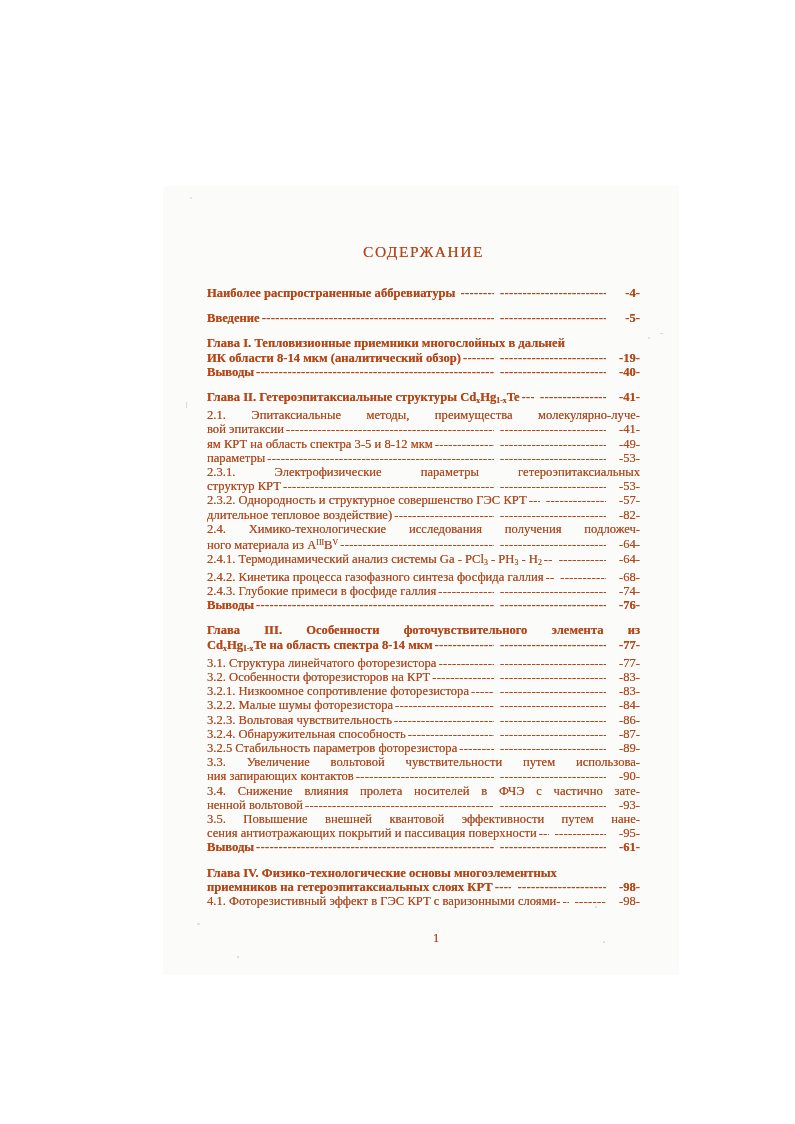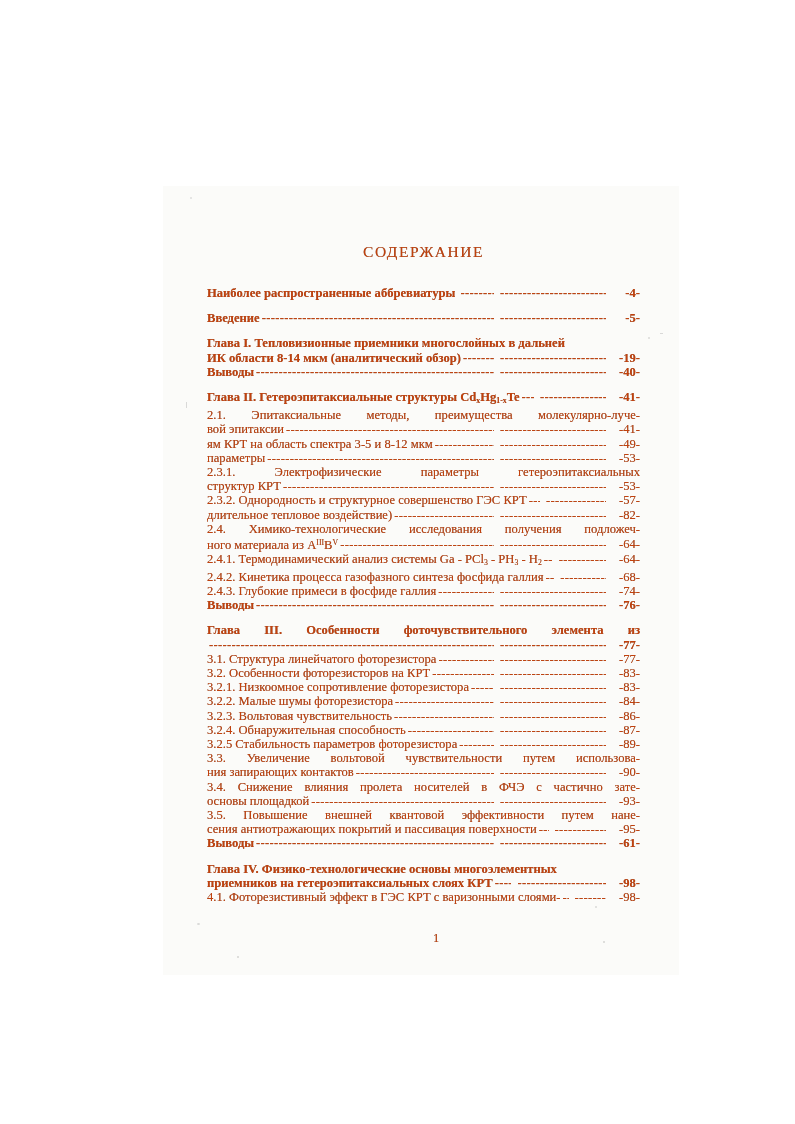--- a/index.html
+++ b/index.html
@@ -202,20 +202,21 @@
           <div class="row">
             <span class="txt">Выводы</span>
             <span class="lead l1">--------------------------------------------------------------------------------------------------------------------------------------------------------------------------------------------------------------------------------------------------------------------</span>
             <span class="lead l2">--------------------------------------------------------------------------------------------------------------------------------------------------------------------------------------------------------------------------------------------------------------------</span>
             <span class="pg">-76-</span>
           </div>
         </div>
         <div class="entry bold gap">
           <div class="preline">Глава III. Особенности фоточувствительного элемента из</div>
           <div class="row">
+            <span class="txt">Cd<sub>x</sub>Hg<sub>1-x</sub>Te на область спектра 8-14 мкм</span>
             <span class="lead l1">--------------------------------------------------------------------------------------------------------------------------------------------------------------------------------------------------------------------------------------------------------------------</span>
             <span class="lead l2">--------------------------------------------------------------------------------------------------------------------------------------------------------------------------------------------------------------------------------------------------------------------</span>
             <span class="pg">-77-</span>
           </div>
         </div>
         <div class="entry">
           <div class="row">
             <span class="txt">3.1. Структура линейчатого фоторезистора</span>
             <span class="lead l1">--------------------------------------------------------------------------------------------------------------------------------------------------------------------------------------------------------------------------------------------------------------------</span>
             <span class="lead l2">--------------------------------------------------------------------------------------------------------------------------------------------------------------------------------------------------------------------------------------------------------------------</span>
@@ -275,21 +276,21 @@
           <div class="row">
             <span class="txt">ния запирающих контактов</span>
             <span class="lead l1">--------------------------------------------------------------------------------------------------------------------------------------------------------------------------------------------------------------------------------------------------------------------</span>
             <span class="lead l2">--------------------------------------------------------------------------------------------------------------------------------------------------------------------------------------------------------------------------------------------------------------------</span>
             <span class="pg">-90-</span>
           </div>
         </div>
         <div class="entry">
           <div class="preline">3.4. Снижение влияния пролета носителей в ФЧЭ с частично зате-</div>
           <div class="row">
-            <span class="txt">основы площадкой</span>
+            <span class="txt">ненной вольтовой</span>
             <span class="lead l1">--------------------------------------------------------------------------------------------------------------------------------------------------------------------------------------------------------------------------------------------------------------------</span>
             <span class="lead l2">--------------------------------------------------------------------------------------------------------------------------------------------------------------------------------------------------------------------------------------------------------------------</span>
             <span class="pg">-93-</span>
           </div>
         </div>
         <div class="entry">
           <div class="preline">3.5. Повышение внешней квантовой эффективности путем нане-</div>
           <div class="row">
             <span class="txt">сения антиотражающих покрытий и пассивация поверхности</span>
             <span class="lead l1">--------------------------------------------------------------------------------------------------------------------------------------------------------------------------------------------------------------------------------------------------------------------</span>

